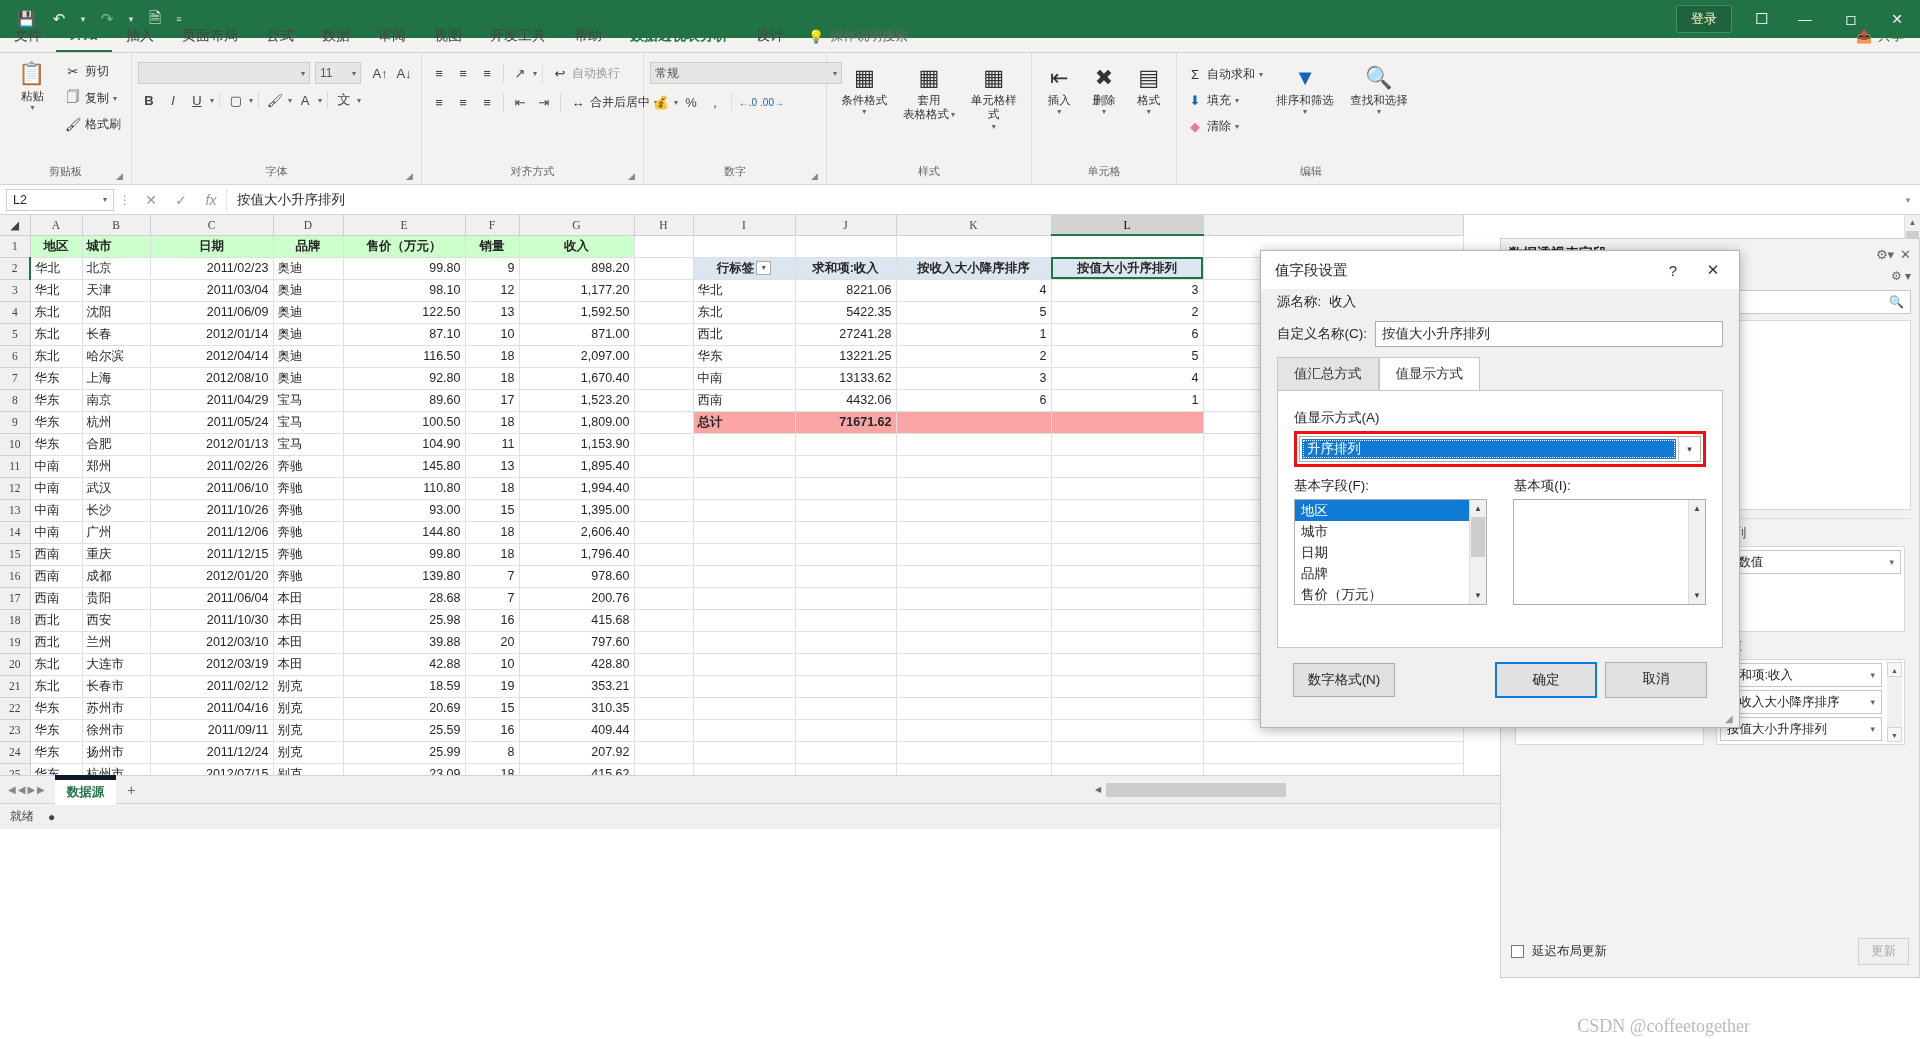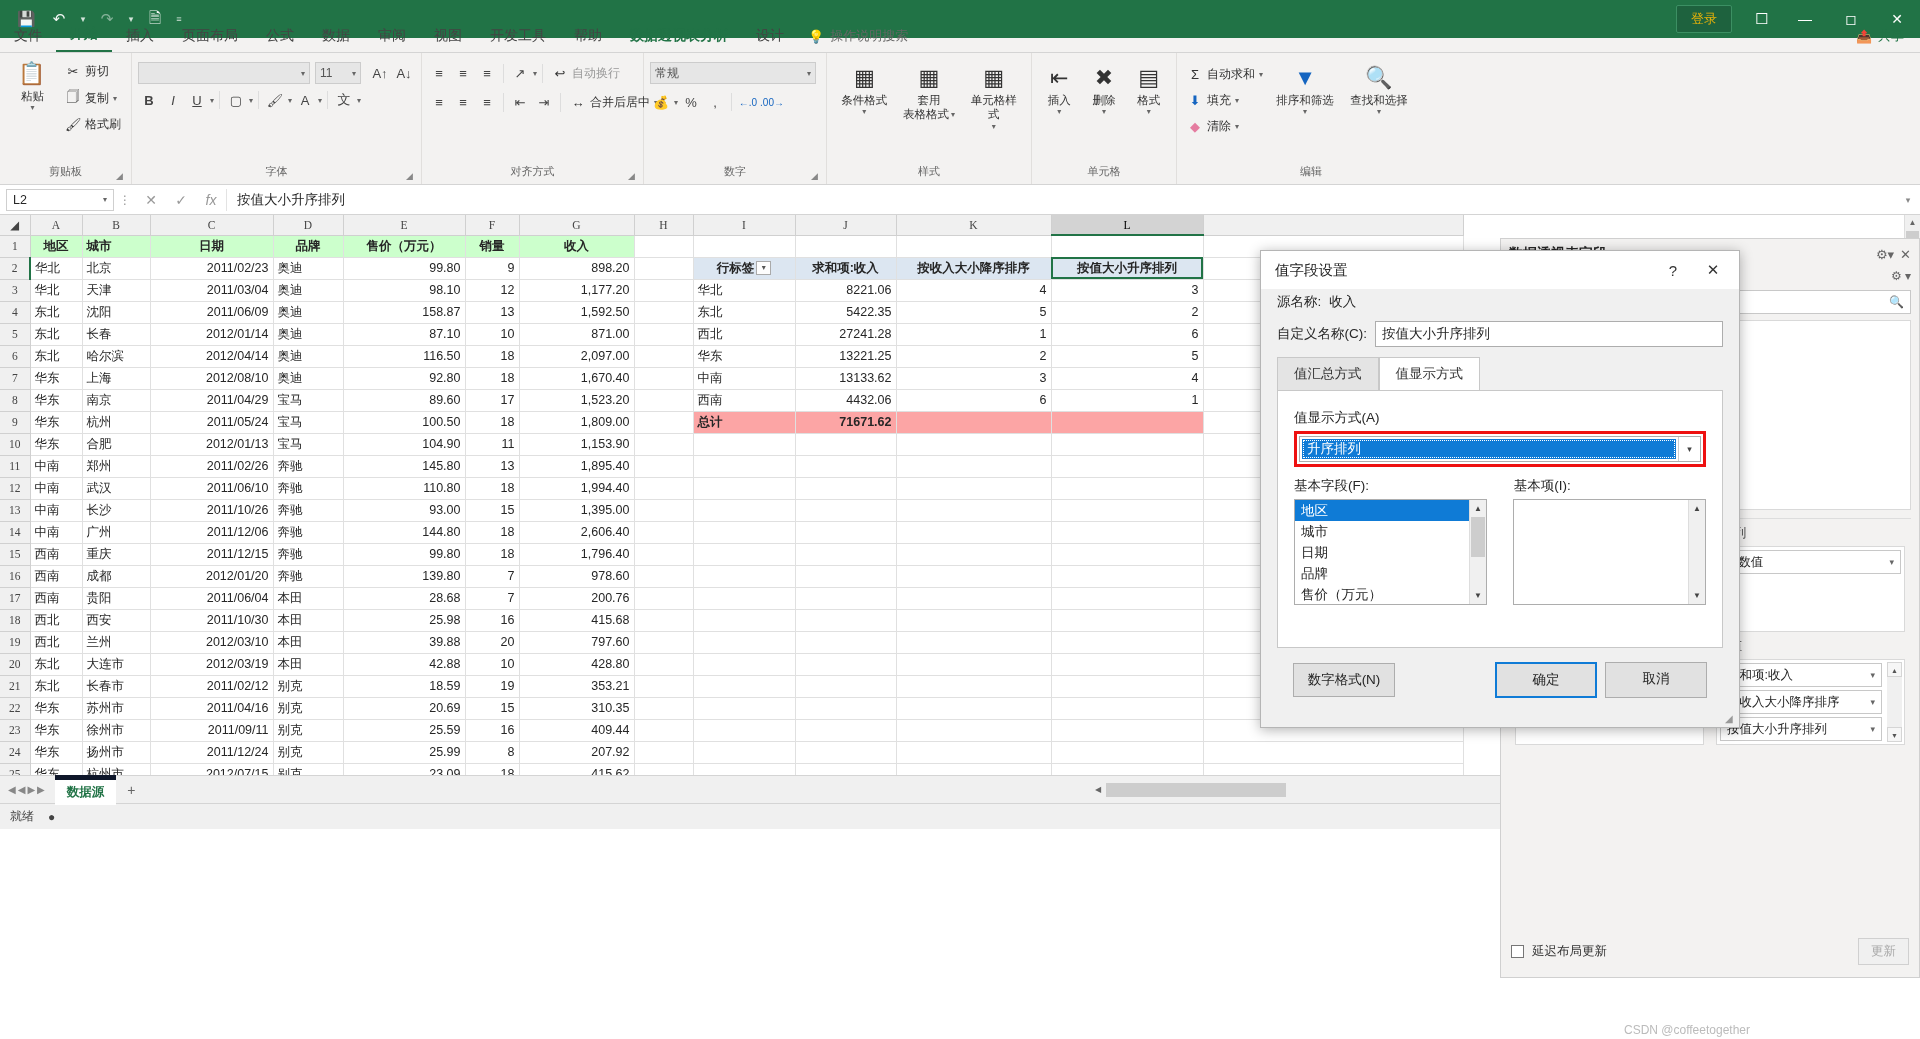--- a/index.html
+++ b/index.html
@@ -20,21 +20,21 @@
     color: #fff; font-size: 15px; opacity: .95;
   }
   .qat-btn.dim { opacity: .45; }
   .qat-caret { width: 14px; height: 28px; display: flex; align-items: center; justify-content: center; font-size: 9px; opacity:.8;}
   .title-text {
     position: absolute; left: 0; right: 0; text-align: center;
     font-size: 14px; pointer-events: none;
   }
   .title-right { margin-left: auto; display: flex; align-items: center; height: 38px; }
   .signin {
-    background: #1e623e; border: 1px solid #3c8f63; color: #eab308;
+    background: #1e623e; border: 1px solid #3c8f63; color: #fef9c3;
     font-size: 13px; padding: 4px 14px; margin-right: 10px; border-radius: 2px;
   }
   .ribbon-display { width: 40px; display:flex; align-items:center;justify-content:center; font-size: 15px;}
   .wbtn { width: 46px; height: 38px; display: flex; align-items: center; justify-content: center; font-size: 14px; }
 
   
   .tabbar {
     height: 15px; background: #f3f2f1; display: flex; align-items: flex-end;
     border-bottom: 1px solid #d4d4d4; position: relative;
   }
@@ -115,21 +115,21 @@
   .hs-thumb { position:absolute; left:0; top:1px; bottom:1px; width:180px; background:#cdcdcd;}
 
   
   .statusbar { height:26px; background:#f0f0f0; border-top:1px solid #d4d4d4; display:flex; align-items:center; font-size:12px; color:#444; padding:0 10px; gap:14px;}
   .status-right { margin-left:auto; display:flex; align-items:center; gap:12px;}
   .viewbtn { width:26px;height:20px;display:flex;align-items:center;justify-content:center;font-size:14px;color:#555;}
   .viewbtn.active { background:#d6d6d6;}
   .zoomslider { display:flex; align-items:center; gap:6px; width:150px;}
   .zs-track { flex:1; height:2px; background:#999; position:relative;}
   .zs-thumb { position:absolute; left:62%; top:-5px; width:5px; height:12px; background:#666;}
-  .watermark { position:absolute; right:170px; bottom:2px; font-size:12px; color:#bbb; font-family:Liberation Sans, sans-serif; pointer-events:none;}
+  .watermark { position:absolute; right:170px; bottom:2px; font-size:18px; color:#bbb; font-family:Liberation Serif, serif; pointer-events:none;}
 
   
   .fieldpanel {
     position:absolute; right:0; top:238px; width:420px; height:740px;
     background:#f3f2f1; border:1px solid #d0d0d0; z-index:5;
     display:flex; flex-direction:column; font-size:13px;
   }
   .fp-head { display:flex; align-items:center; padding:6px 8px 2px; }
   .fp-title { font-weight:bold; font-size:14px; }
   .fp-head .sp { margin-left:auto; display:flex; gap:6px; color:#666; font-size:13px;}
@@ -333,21 +333,21 @@
           <span class="caret">▾</span>
         </div>
       </div>
     </div>
     <div class="rgroup-title">对齐方式<span class="dlg-launch">◢</span>
     </div>
   </div>
 
   <div class="rgroup" style="width:183px">
     <div class="rgroup-body" style="flex-direction:column; gap:7px; padding-top:5px">
-      <div class="cmbbox" style="width:166px">
+      <div class="cmbbox" style="width:192px">
         <span>常规</span>
         <span class="caret" style="margin-left:auto">▾</span>
       </div>
       <div class="row">
         <div class="icbtn">💰</div>
         <div class="caret">▾</div>
         <div class="icbtn">%</div>
         <div class="icbtn">,</div>
         <div class="sep"></div>
         <div class="icbtn" style="font-size:10px;color:#1565c0">←.0</div>
@@ -524,21 +524,21 @@
           <td class="cell num">4</td>
           <td class="cell num">3</td>
           <td class="cell"></td>
         </tr>
         <tr>
           <td class="rowhdr">4</td>
           <td class="cell">东北</td>
           <td class="cell">沈阳</td>
           <td class="cell num">2011/06/09</td>
           <td class="cell">奥迪</td>
-          <td class="cell num">158.87</td>
+          <td class="cell num">122.50</td>
           <td class="cell num">13</td>
           <td class="cell num">1,592.50</td>
           <td class="cell"></td>
           <td class="cell">东北</td>
           <td class="cell num">5422.35</td>
           <td class="cell num">5</td>
           <td class="cell num">2</td>
           <td class="cell"></td>
         </tr>
         <tr>

